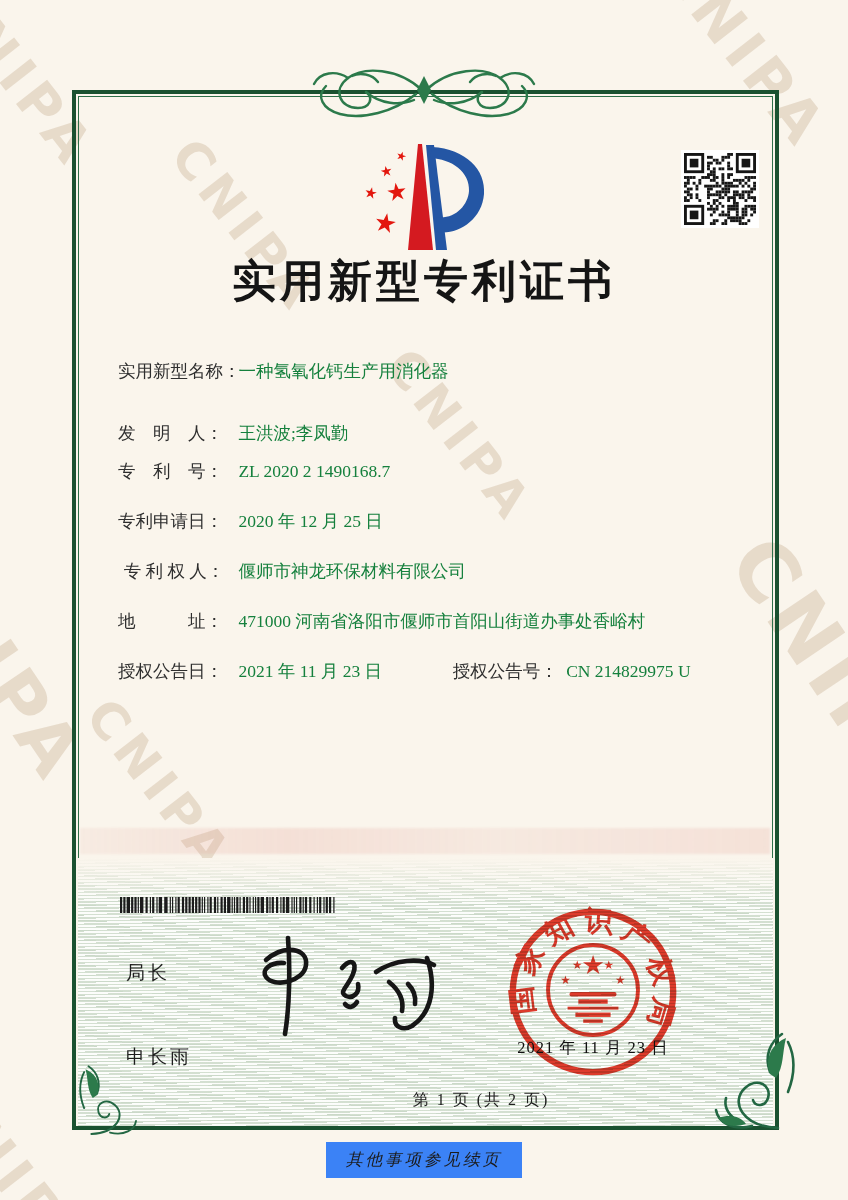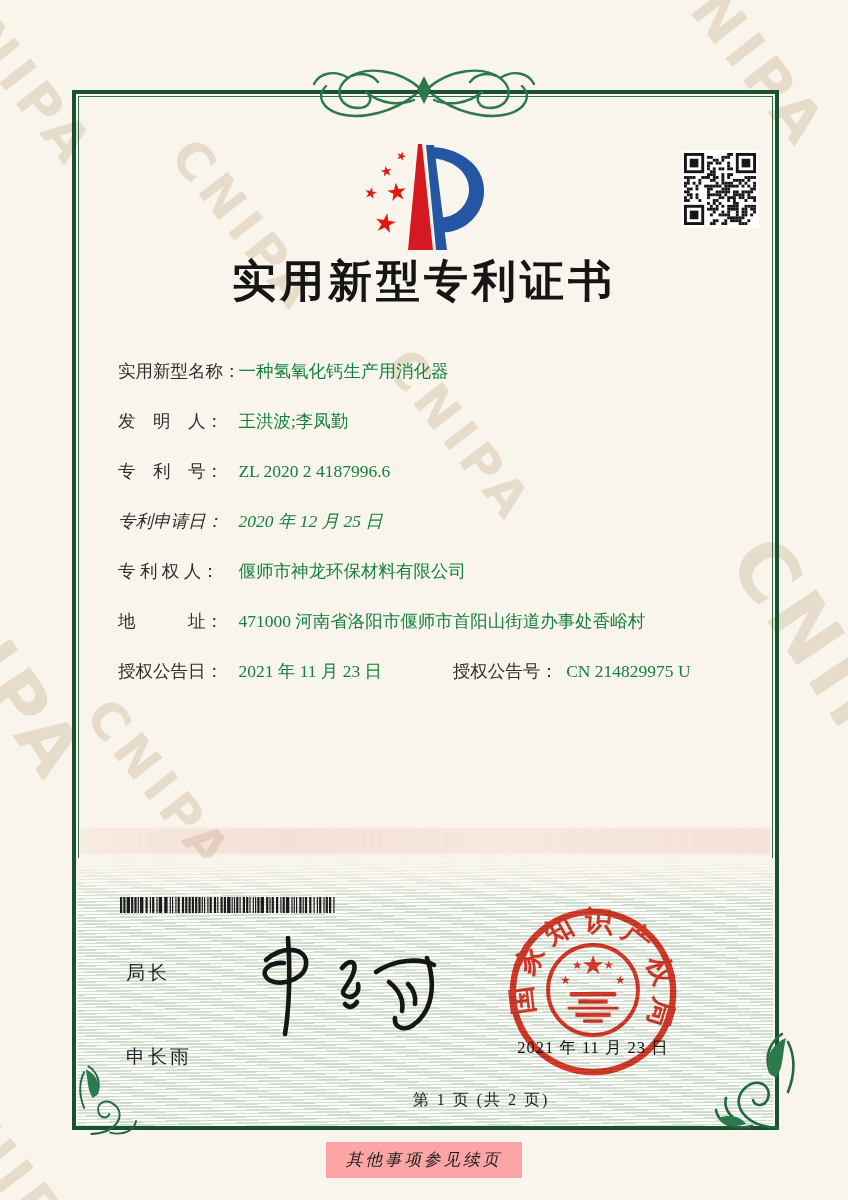--- a/index.html
+++ b/index.html
@@ -74,21 +74,21 @@
   .signer-name { position:absolute; left:126px; top:996px; font-size:19px; letter-spacing:3px; z-index:3; color:#1e1e1e; font-family:"Liberation Sans","DejaVu Sans",sans-serif;margin-top:48px;}
   .signature { position:absolute; left:248px; top:932px; width:205px; height:108px; z-index:4; }
   .seal { position:absolute; left:505px; top:904px; width:176px; height:176px; z-index:3; mix-blend-mode:multiply; opacity:0.95; }
   .seal-date {
     position:absolute; left:505px; top:1037px; width:176px; text-align:center; z-index:4;
     font-size:16.5px; letter-spacing:1px; color:#101010; white-space:nowrap;
   }
   .page-no { position:absolute; left:72px; top:1090px; width:818px; text-align:center; z-index:3; font-size:16px; letter-spacing:2px; color:#202020; }
   .note {
     position:absolute; left:50%; top:1142px; transform:translateX(-50%); z-index:3;
-    background:#fca5a5; padding:7px 20px; font-size:16.5px; letter-spacing:3px; color:#1c1c1c; font-style:italic;
+    background:#3b82f6; padding:7px 20px; font-size:16.5px; letter-spacing:3px; color:#1c1c1c; font-style:italic;
   }
   
   .top-flourish { position:absolute; left:294px; top:60px; width:260px; height:76px; z-index:3; }
   .corner-flourish-r { position:absolute; left:700px; top:1028px; width:125px; height:125px; z-index:3; }
   .corner-flourish-l { position:absolute; left:40px; top:1062px; width:125px; height:90px; z-index:3; transform:scaleX(-1); }
 </style>
 </head>
 <body>
 
 <div class="page">
@@ -388,33 +388,33 @@
       </svg>
   </div>
 
   <div class="title">实用新型专利证书</div>
 
   <div class="fields">
     <div class="frow" style="top:0;">
       <span class="flabel">实用新型名称：</span>
       <span class="fvalue">一种氢氧化钙生产用消化器</span>
     </div>
-    <div class="frow" style="top:50px;">
+    <div class="frow" style="top:62px;">
       <span class="flabel">发　明　人：</span>
       <span class="fvalue">王洪波;李凤勤</span>
     </div>
     <div class="frow" style="top:100px;">
       <span class="flabel">专　利　号：</span>
-      <span class="fvalue">ZL 2020 2 4187996.6</span>
-    </div>
-    <div class="frow" style="top:150px;font-style:italic;">
+      <span class="fvalue">ZL 2020 2 1490168.7</span>
+    </div>
+    <div class="frow" style="top:150px;">
       <span class="flabel">专利申请日：</span>
       <span class="fvalue">2020 年 12 月 25 日</span>
     </div>
-    <div class="frow" style="top:200px;">
+    <div class="frow" style="top:200px;text-align:center;">
       <span class="flabel">专 利 权 人：</span>
       <span class="fvalue">偃师市神龙环保材料有限公司</span>
     </div>
     <div class="frow" style="top:250px;">
       <span class="flabel">地　　　址：</span>
       <span class="fvalue">471000 河南省洛阳市偃师市首阳山街道办事处香峪村</span>
     </div>
     <div class="frow" style="top:300px;">
       <span class="flabel">授权公告日：</span>
       <span class="fvalue short">2021 年 11 月 23 日</span>

